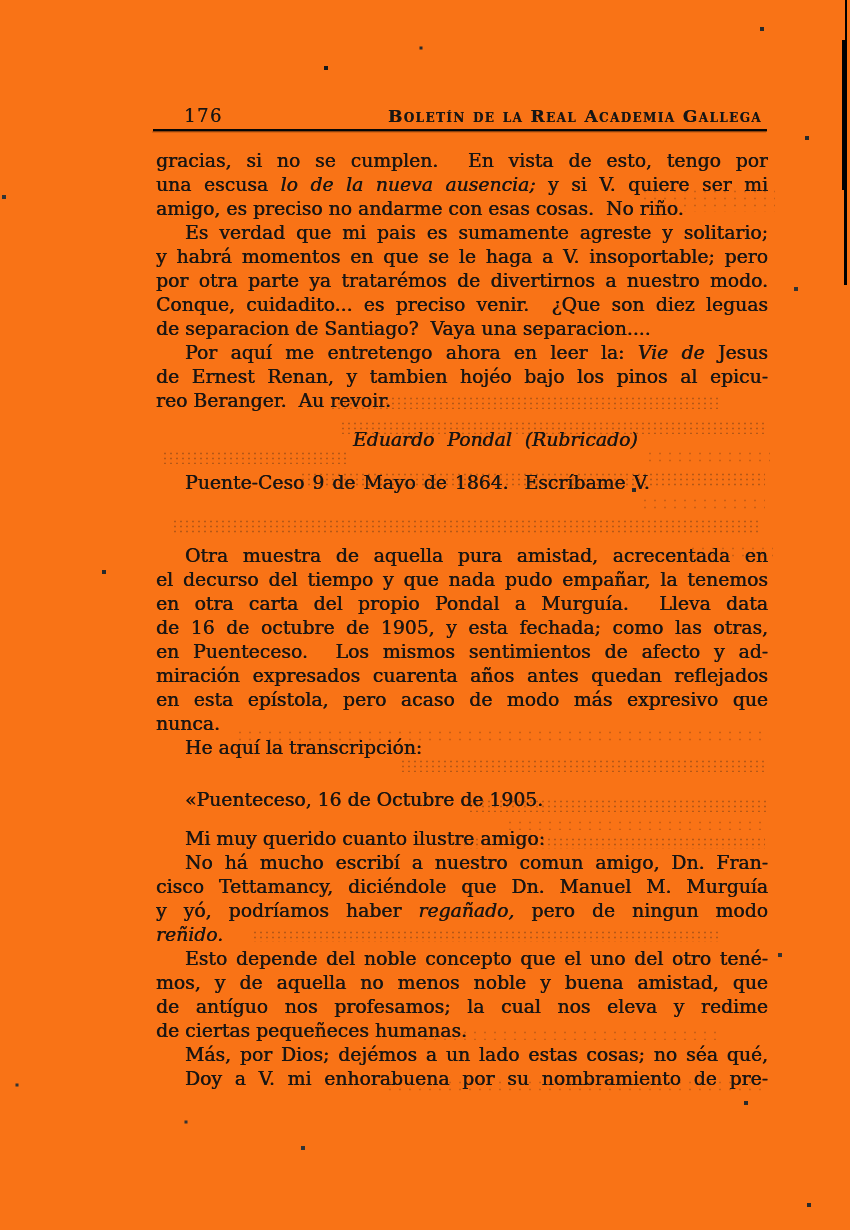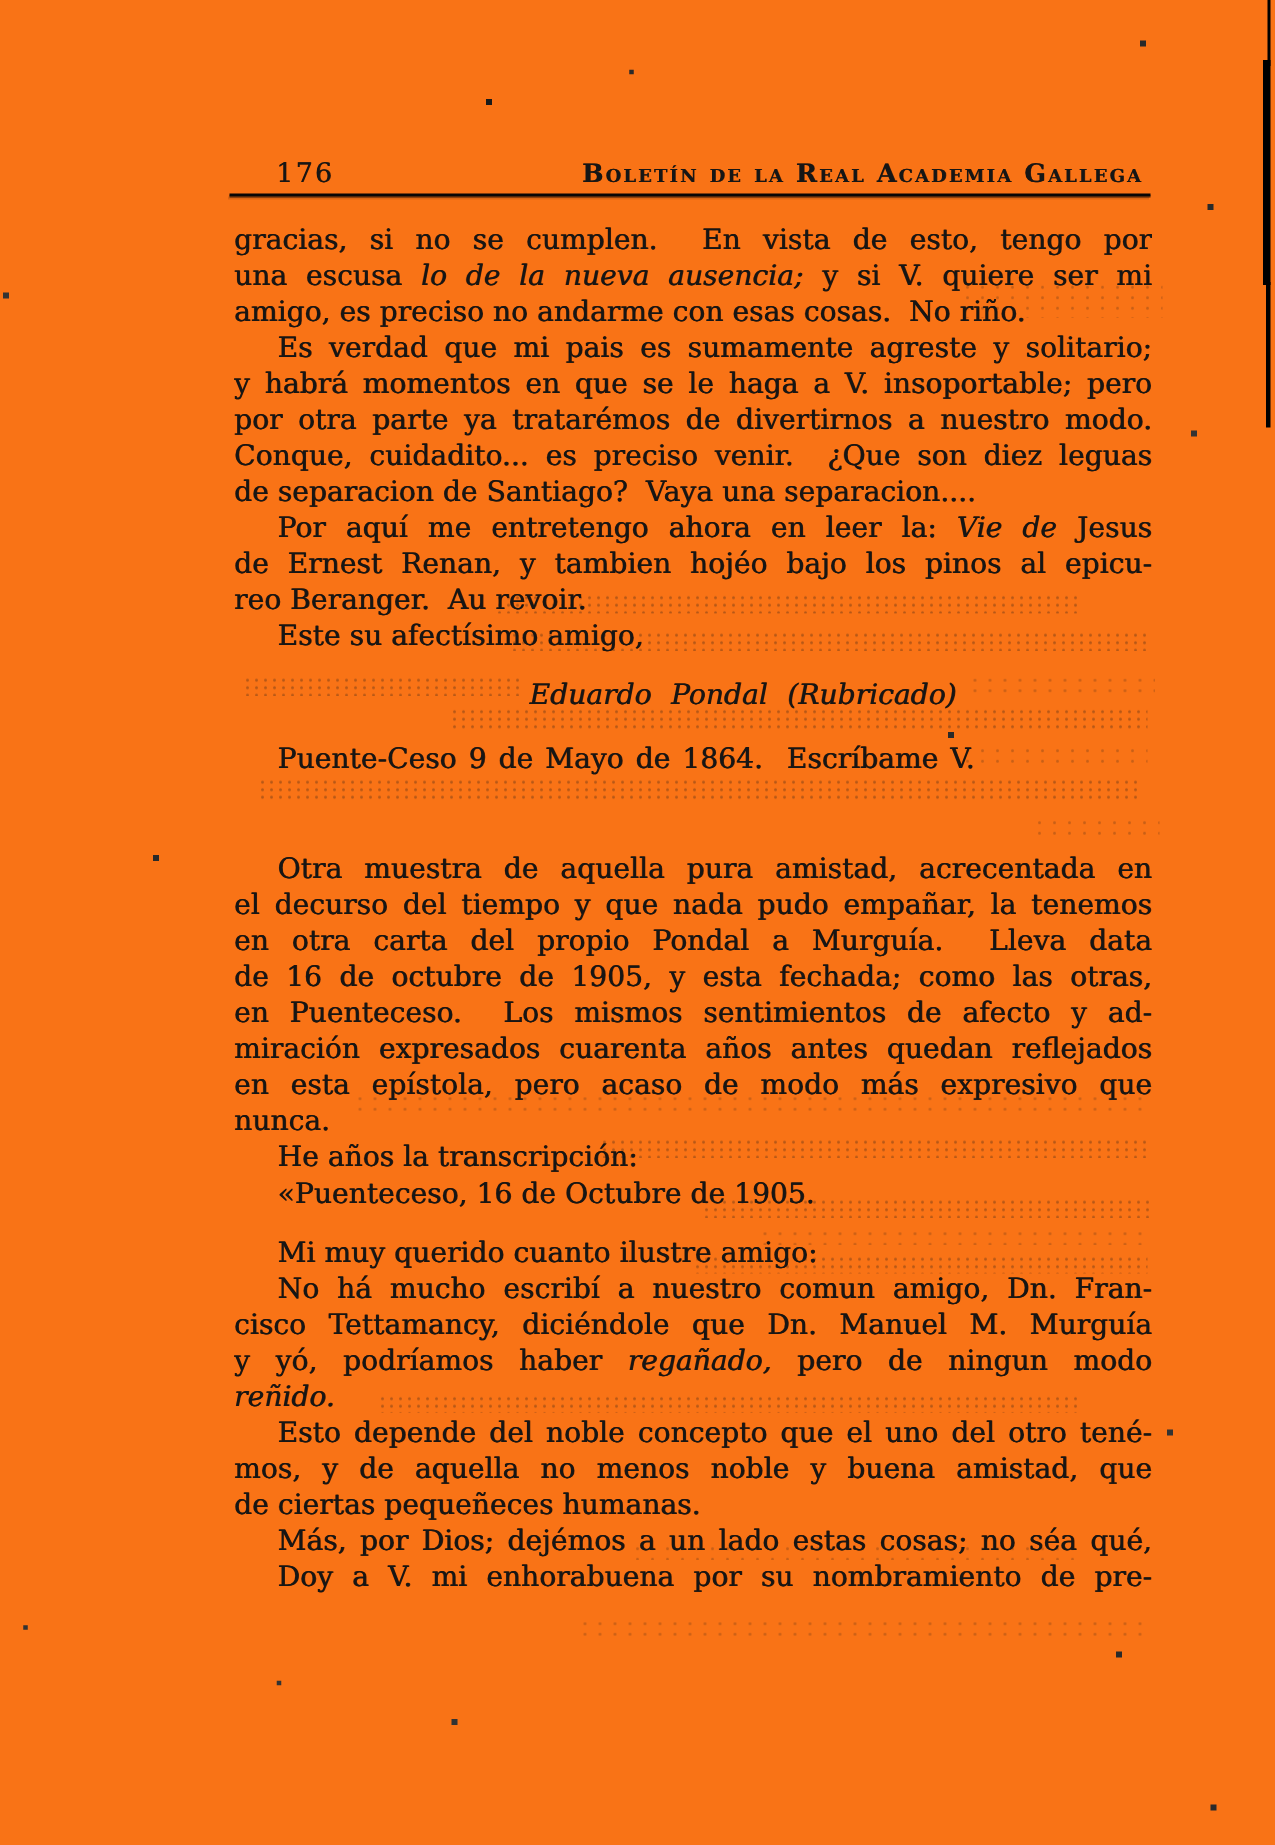--- a/index.html
+++ b/index.html
@@ -23,21 +23,21 @@
   
   .textcol{position:absolute;left:156px;top:149px;width:612px;
     font-size:18.8px;line-height:24px;
     text-shadow:.4px 0 0 rgba(0,0,0,.72), -.2px 0 0 rgba(0,0,0,.3);}
   .line{height:24px;overflow:hidden;}
   .line.j{text-align:justify;}
   .line.j::after{content:"";display:inline-block;width:100%;height:0;}
   .line.ind{text-indent:29px;}
   .it{font-style:italic;text-align:center;}
   .block{margin:0;}
-  .sp-xs{margin-top:1px;}
+  .sp-xs{margin-top:28px;}
   .sp-sm{margin-top:15px;}
   .sp-md{margin-top:19px;}
   .sp-lg{margin-top:49px;}
   .signature .line{padding-left:197px;word-spacing:7px;}
   .dateline .line{word-spacing:2px;}
 
   
   .edge-thin{position:absolute;left:845px;top:0;width:2px;height:44px;background:#000;}
   .edge-thick{position:absolute;left:842px;top:40px;width:5px;height:150px;background:#000;}
   .edge-mid{position:absolute;left:844px;top:188px;width:3px;height:97px;background:#000;}
@@ -75,57 +75,55 @@
         <div class="line j"><span>y habrá momentos en que se le haga a V. insoportable; pero</span></div>
         <div class="line j"><span>por otra parte ya tratarémos de divertirnos a nuestro modo.</span></div>
         <div class="line j"><span>Conque, cuidadito... es preciso venir.&nbsp; ¿Que son diez leguas</span></div>
         <div class="line"><span>de separacion de Santiago?&nbsp; Vaya una separacion....</span></div>
       </div>
       <div class="block paragraph">
         <div class="line ind j"><span>Por aquí me entretengo ahora en leer la: </span><span class="it">Vie de</span><span> Jesus</span></div>
         <div class="line j"><span>de Ernest Renan, y tambien hojéo bajo los pinos al epicu-</span></div>
         <div class="line"><span>reo Beranger.&nbsp; Au revoir.</span></div>
       </div>
-      <div class="block paragraph">
-        <div class="line ind"><span>Este su afectísimo amigo,</span></div>
-      </div>
       <div class="block signature sp-sm">
         <div class="line"><span class="it">Eduardo Pondal (Rubricado)</span></div>
       </div>
       <div class="block dateline sp-md">
         <div class="line ind"><span>Puente-Ceso 9 de Mayo de 1864.&nbsp; Escríbame V.</span></div>
       </div>
       <div class="block paragraph sp-lg">
         <div class="line ind j"><span>Otra muestra de aquella pura amistad, acrecentada en</span></div>
         <div class="line j"><span>el decurso del tiempo y que nada pudo empañar, la tenemos</span></div>
         <div class="line j"><span>en otra carta del propio Pondal a Murguía.&nbsp; Lleva data</span></div>
         <div class="line j"><span>de 16 de octubre de 1905, y esta fechada; como las otras,</span></div>
         <div class="line j"><span>en Puenteceso.&nbsp; Los mismos sentimientos de afecto y ad-</span></div>
         <div class="line j"><span>miración expresados cuarenta años antes quedan reflejados</span></div>
         <div class="line j"><span>en esta epístola, pero acaso de modo más expresivo que</span></div>
         <div class="line"><span>nunca.</span></div>
       </div>
       <div class="block paragraph">
-        <div class="line ind"><span>He años la transcripción:</span></div>
+        <div class="line ind"><span>He aquí la transcripción:</span></div>
       </div>
       <div class="block paragraph sp-xs">
         <div class="line ind"><span>«Puenteceso, 16 de Octubre de 1905.</span></div>
       </div>
       <div class="block paragraph sp-sm">
         <div class="line ind"><span>Mi muy querido cuanto ilustre amigo:</span></div>
       </div>
       <div class="block paragraph">
         <div class="line ind j"><span>No há mucho escribí a nuestro comun amigo, Dn. Fran-</span></div>
         <div class="line j"><span>cisco Tettamancy, diciéndole que Dn. Manuel M. Murguía</span></div>
         <div class="line j"><span>y yó, podríamos haber </span><span class="it">regañado,</span><span> pero de ningun modo</span></div>
         <div class="line"><span class="it">reñido.</span></div>
       </div>
       <div class="block paragraph">
         <div class="line ind j"><span>Esto depende del noble concepto que el uno del otro tené-</span></div>
         <div class="line j"><span>mos, y de aquella no menos noble y buena amistad, que</span></div>
+        <div class="line j"><span>de antíguo nos profesamos; la cual nos eleva y redime</span></div>
         <div class="line"><span>de ciertas pequeñeces humanas.</span></div>
       </div>
       <div class="block paragraph">
         <div class="line ind j"><span>Más, por Dios; dejémos a un lado estas cosas; no séa qué,</span></div>
       </div>
       <div class="block paragraph">
         <div class="line ind j"><span>Doy a V. mi enhorabuena por su nombramiento de pre-</span></div>
       </div>
     </div>
 

